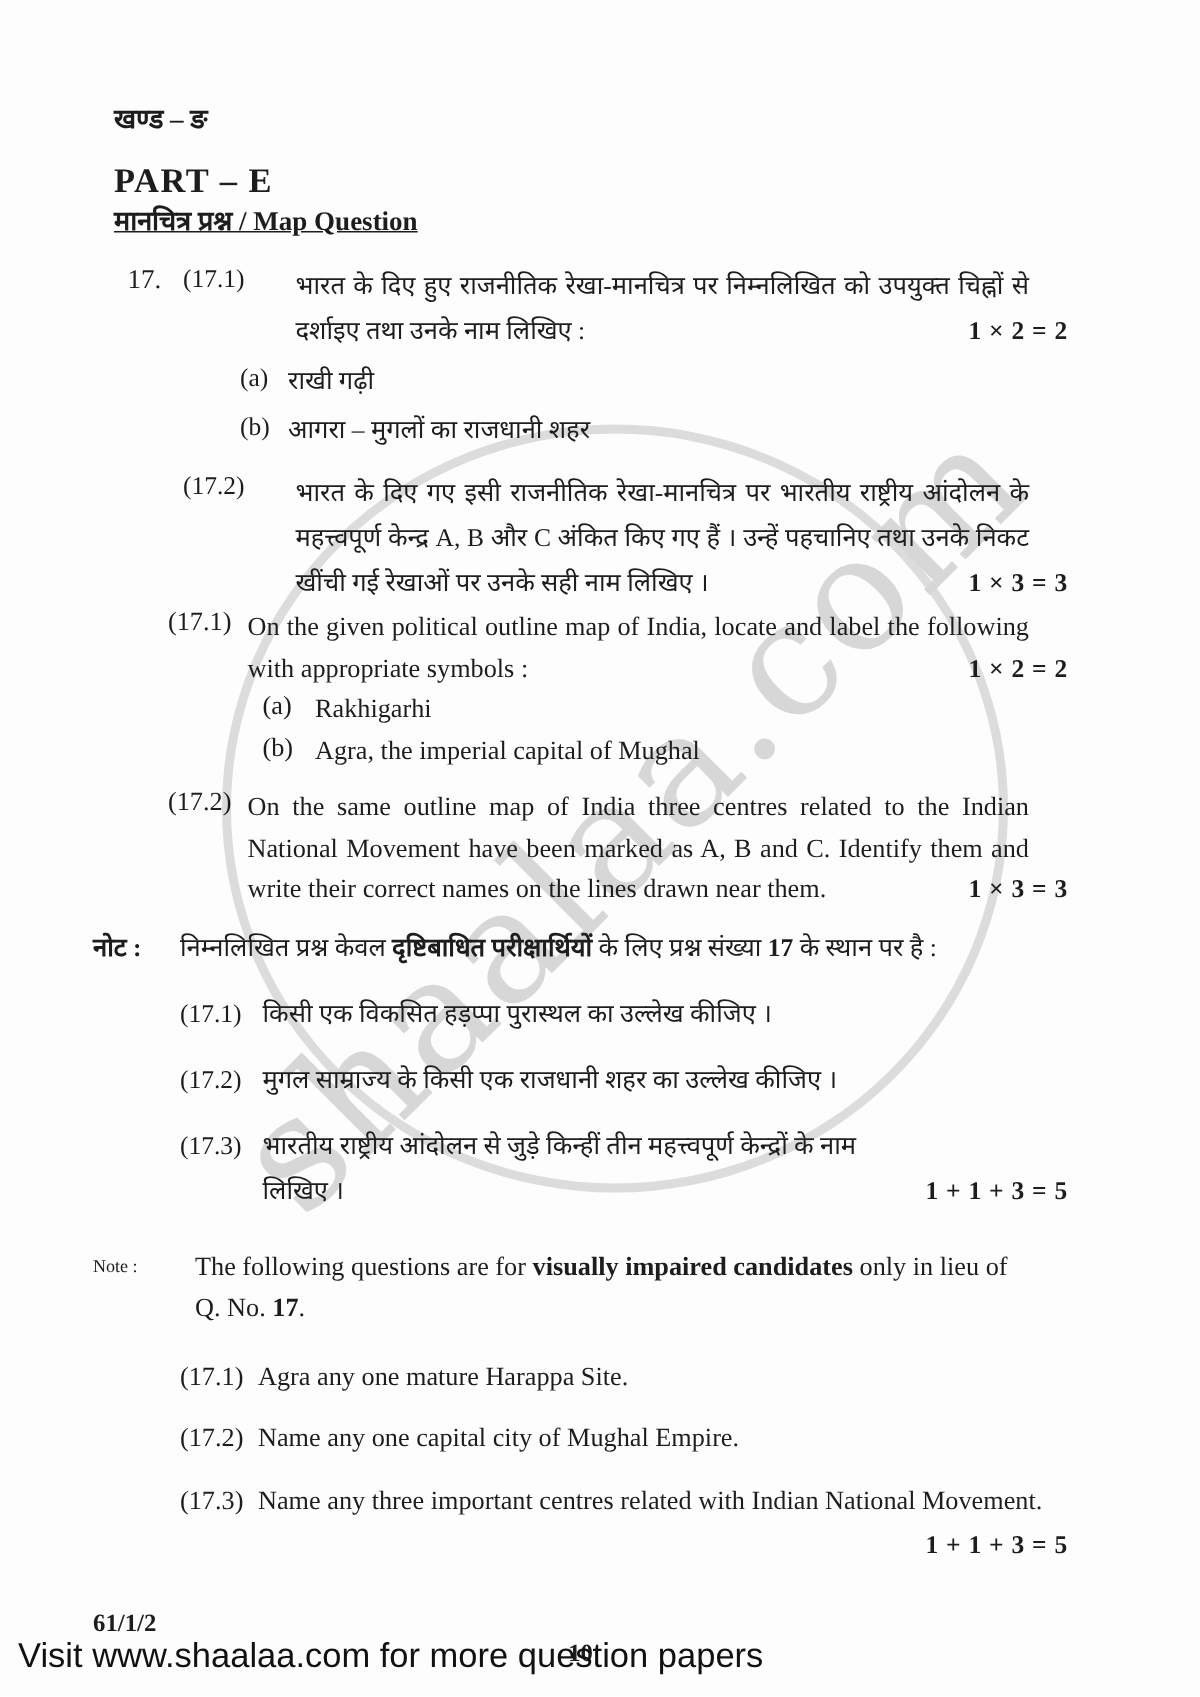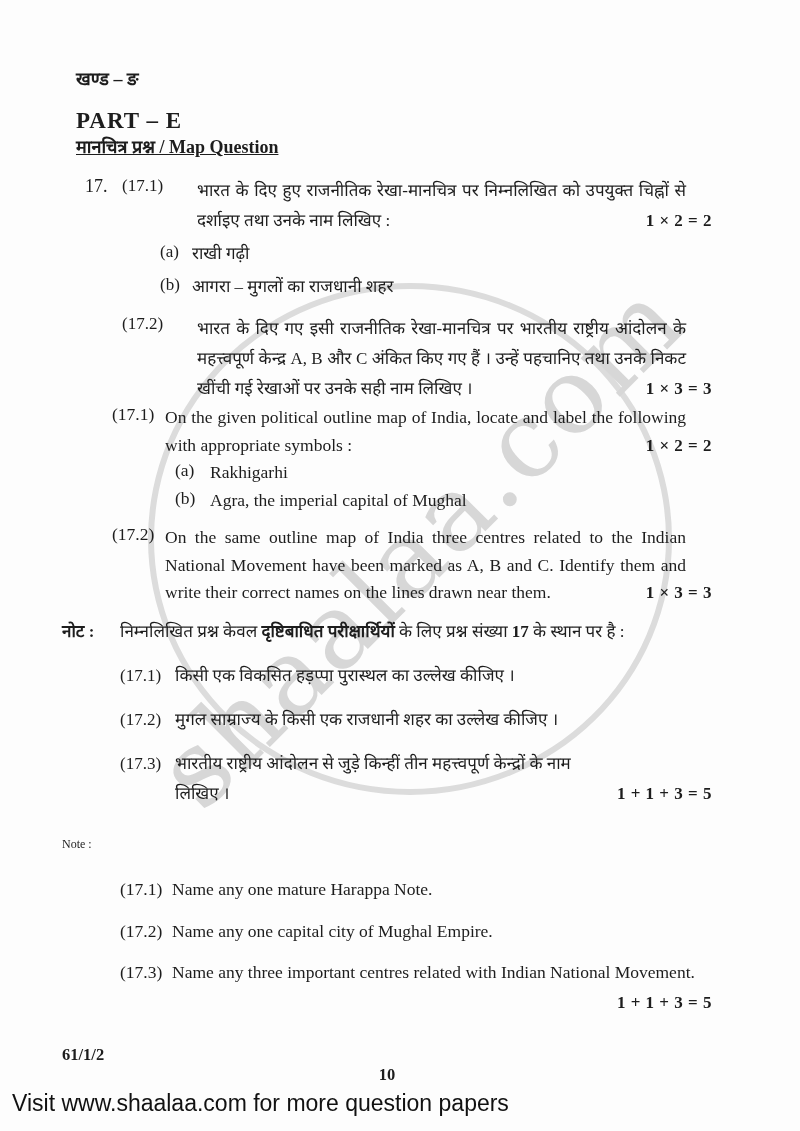--- a/index.html
+++ b/index.html
@@ -205,25 +205,29 @@
     <div class="row note-item hi">
       <div class="qsub">(17.3)</div>
       <div class="qbody-vi" style="padding-right:95px;">
         <span>भारतीय राष्ट्रीय आंदोलन से जुड़े किन्हीं तीन महत्त्वपूर्ण केन्द्रों के नाम लिखिए ।</span>
         <span class="marks">1 + 1 + 3 = 5</span>
       </div>
     </div>
 
     <div class="row mt22 en">
       <div class="note-label-en">Note :</div>
+      <div style="flex:1; text-align:justify; padding-right:26px;">
+        <span>The following questions are for </span><span class="b">visually impaired candidates</span><span> only in lieu of</span><br>
+        <span>Q. No. </span><span class="b">17</span><span>.</span>
+      </div>
     </div>
 
     <div class="row note-item en" style="margin-top:18px;">
       <div class="qsub-vi">(17.1)</div>
-      <div class="qbody-vi">Name any one mature Harappa Note.</div>
+      <div class="qbody-vi">Agra any one mature Harappa Site.</div>
     </div>
     <div class="row note-item en">
       <div class="qsub-vi">(17.2)</div>
       <div class="qbody-vi">Name any one capital city of Mughal Empire.</div>
     </div>
     <div class="row note-item en">
       <div class="qsub-vi">(17.3)</div>
       <div class="qbody-vi">Name any three important centres related with Indian National Movement.</div>
     </div>
 

